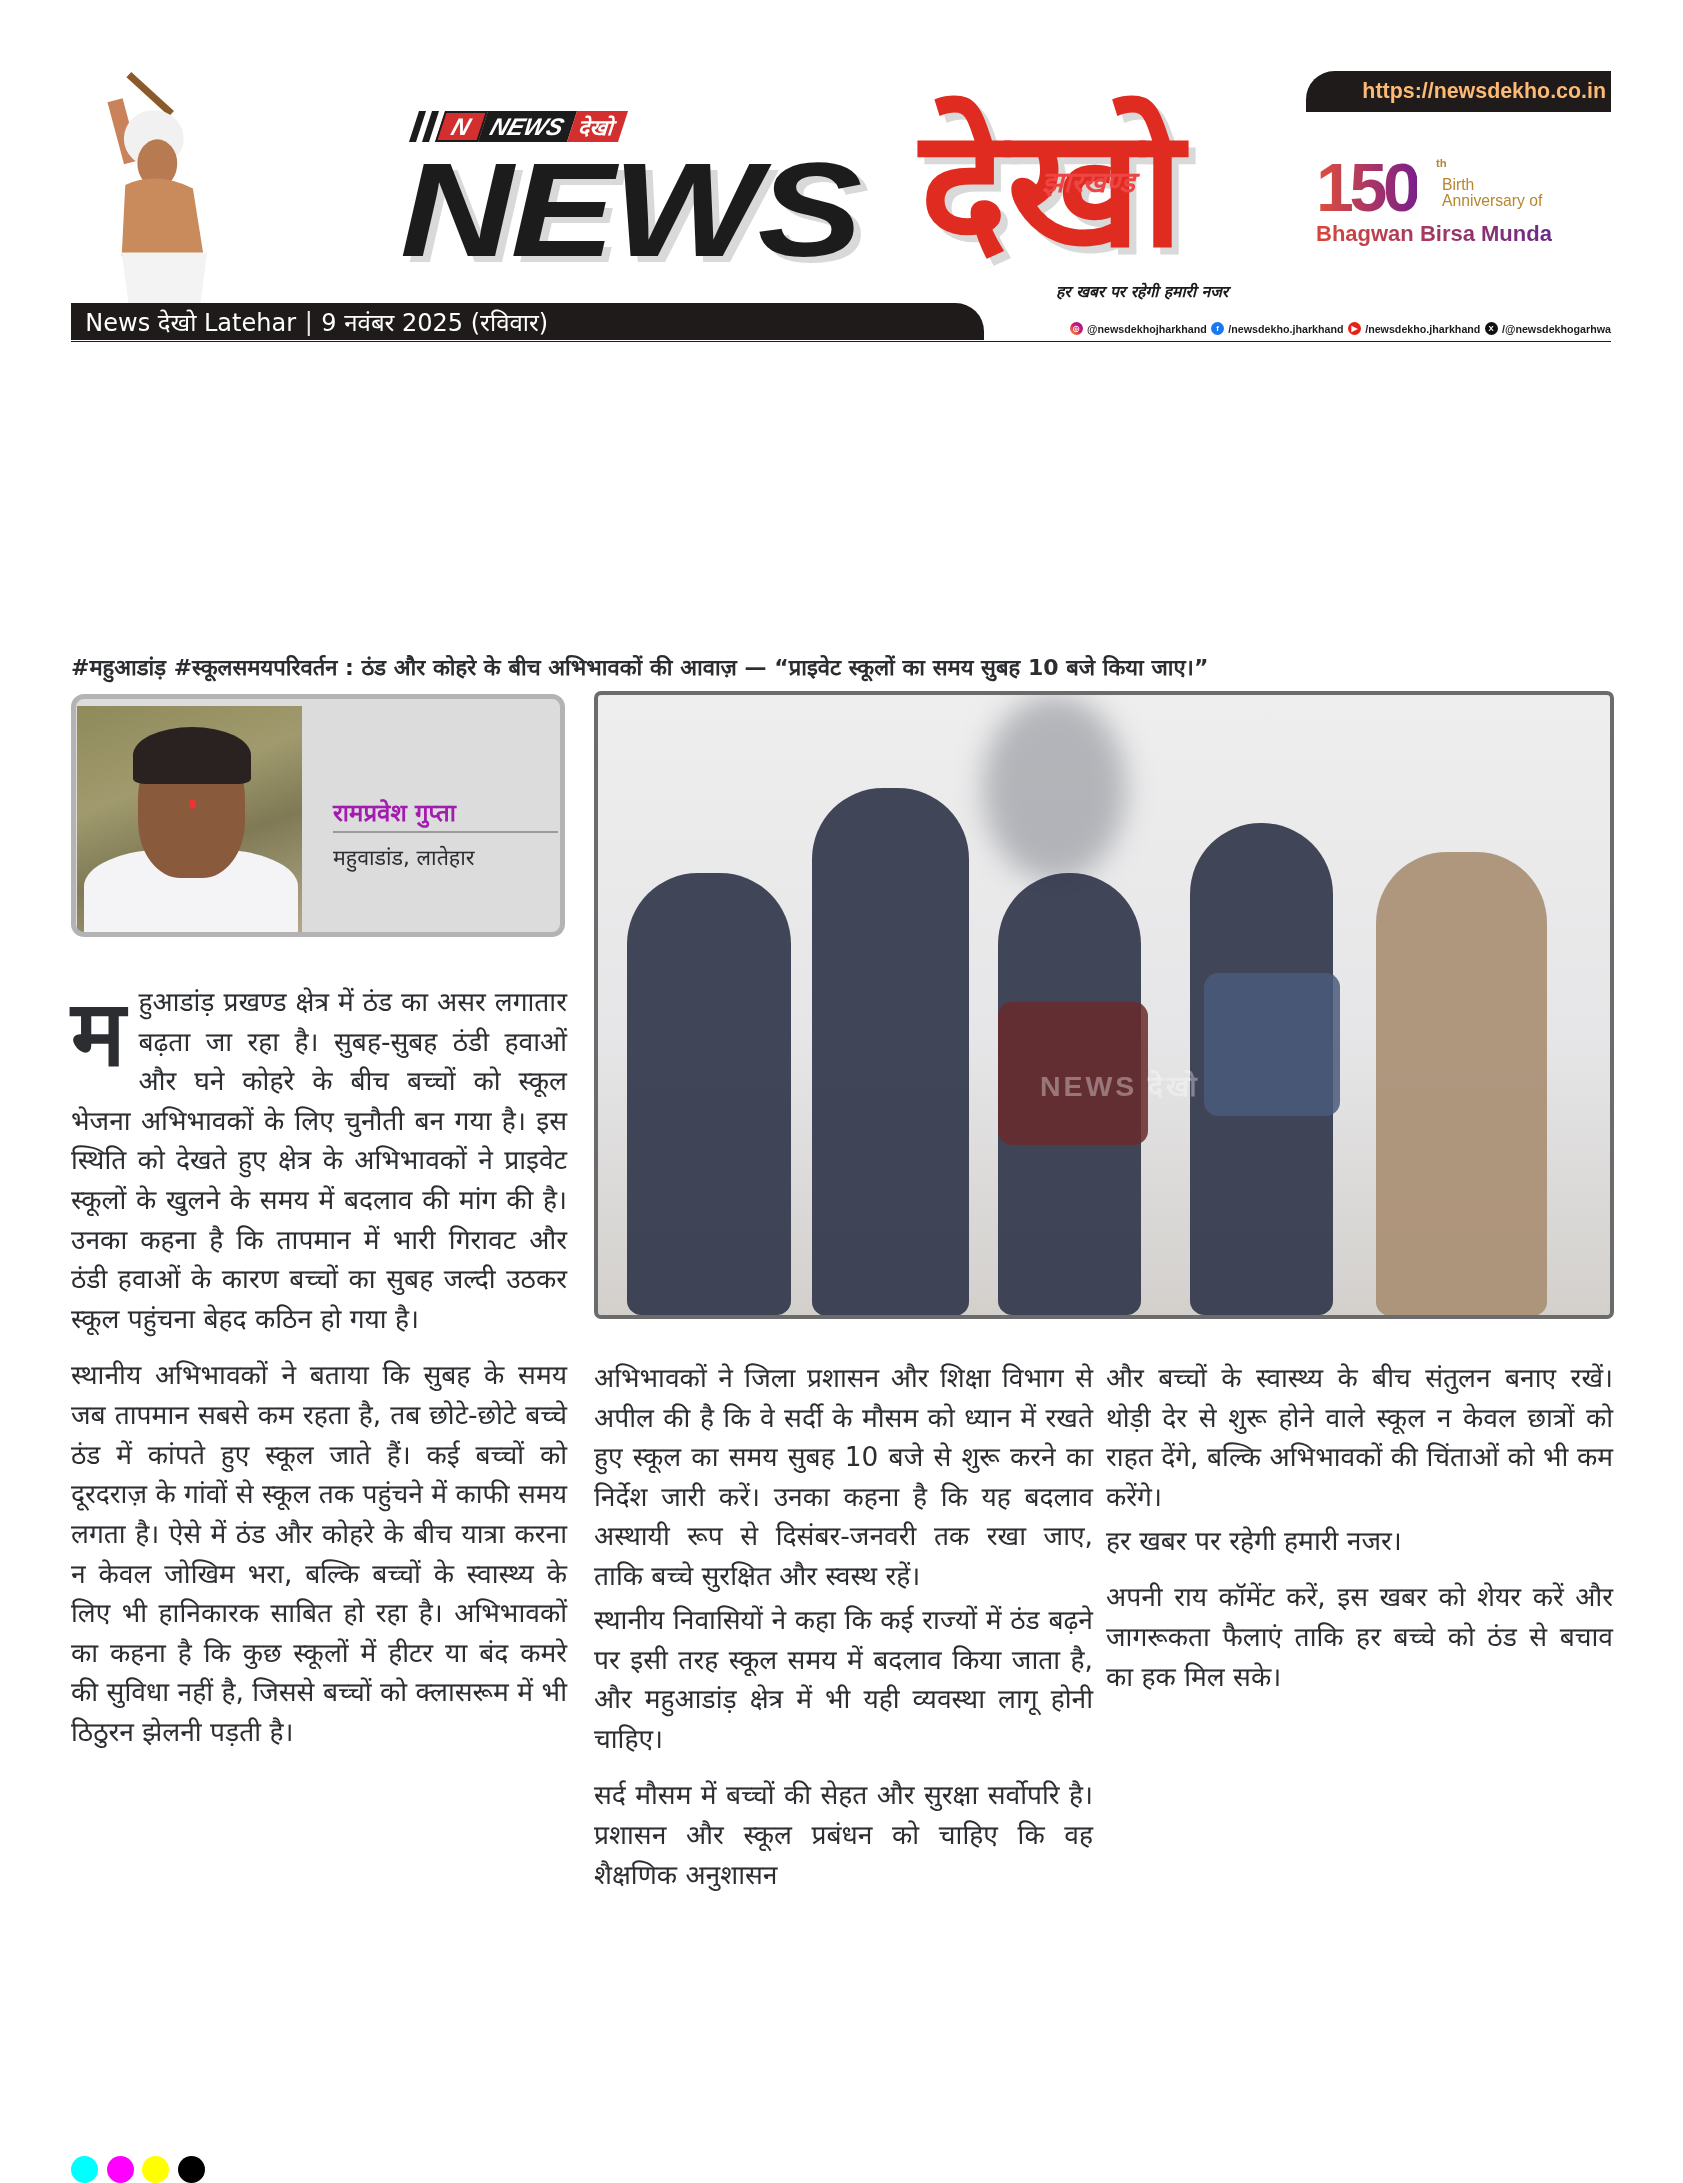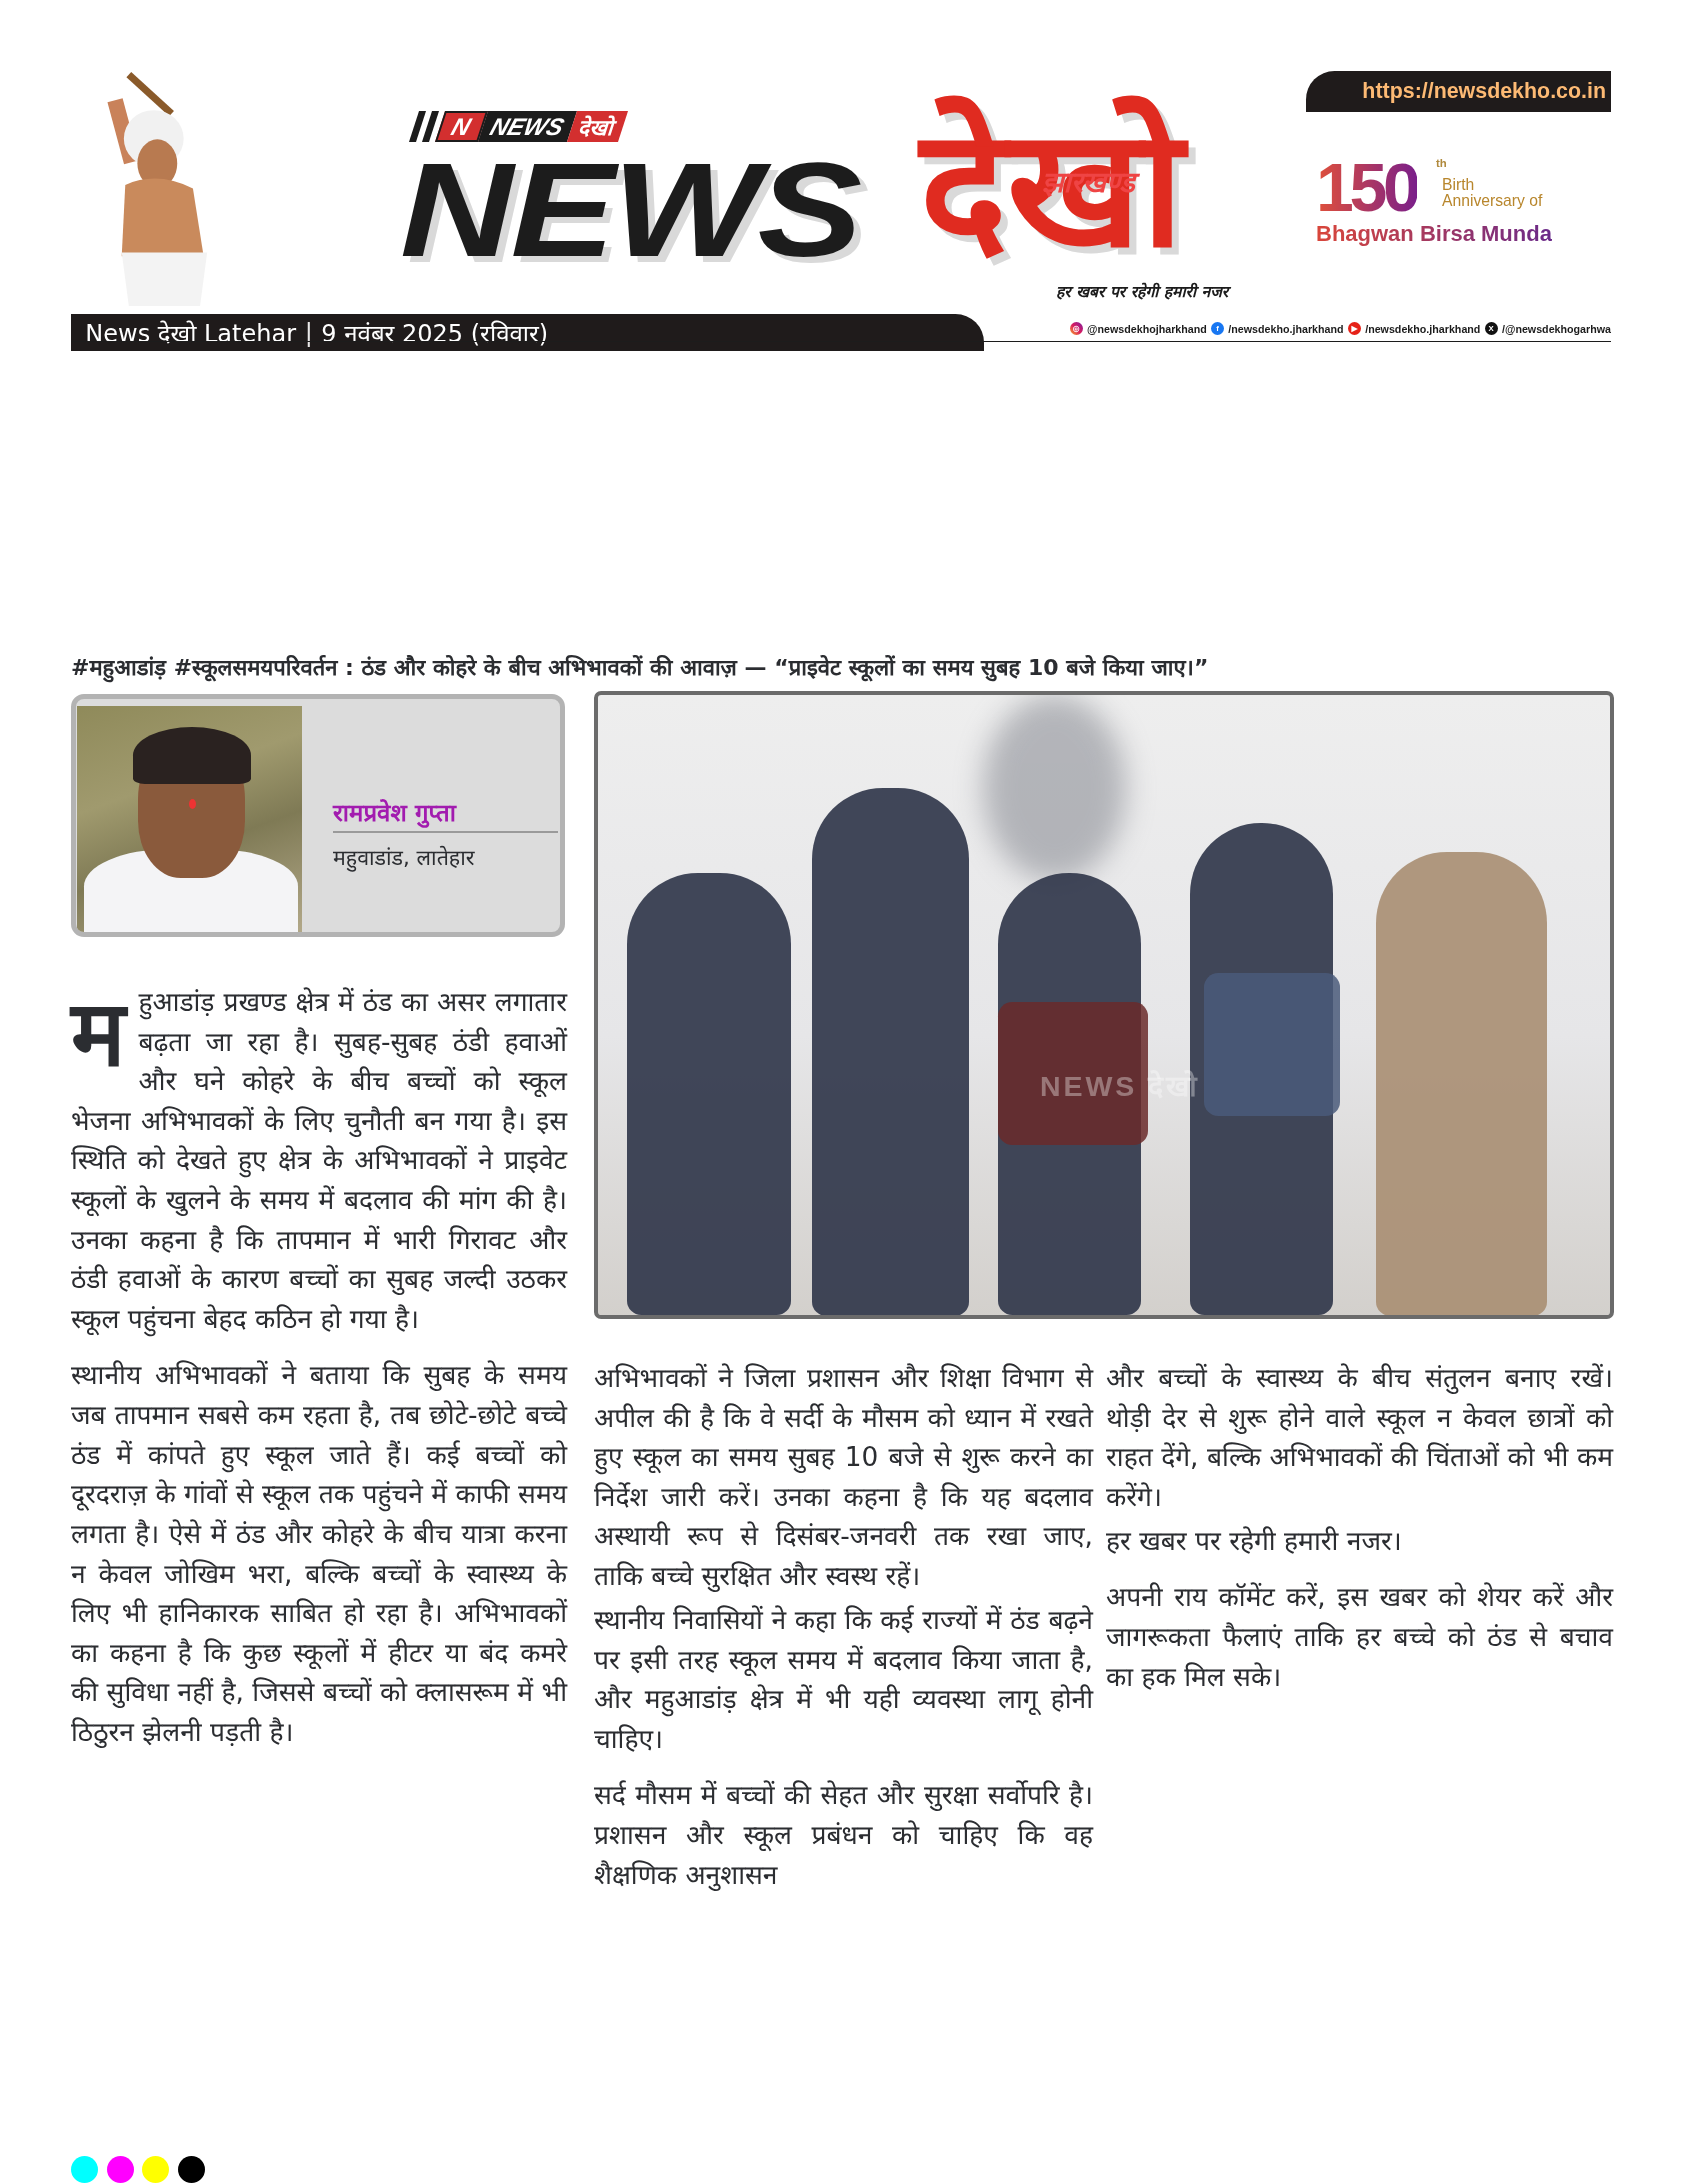--- a/index.html
+++ b/index.html
@@ -21,21 +21,21 @@
   .url-pill { left:1306px; top:71px; width:305px; height:41px; background:#1f1b1b; border-radius:28.5px 0 0 0; color:#fdba74;
               font:bold 21.4px "Liberation Sans", sans-serif; display:flex; align-items:center; justify-content:flex-end; padding-right:5px; box-sizing:border-box; }
   .anniv { left:1316px; top:153px; }
   .anniv .num { font:900 68px/1 "Liberation Sans", sans-serif; letter-spacing:-4.3px;
                 background:linear-gradient(90deg,#e0503a,#7a1f8a); -webkit-background-clip:text; background-clip:text; color:transparent; display:inline-block; }
   .anniv .th { position:absolute; left:120px; top:4.3px; font:bold 11.4px "Liberation Sans", sans-serif; color:#b08a3e; }
   .anniv .birth { position:absolute; left:126px; top:24px; font:15.7px/1.05 "Liberation Sans", sans-serif; color:#b8862c; white-space:nowrap; }
   .anniv .name { position:absolute; left:0; top:68px; font:bold 22px "Liberation Sans", sans-serif; white-space:nowrap;
                  background:linear-gradient(90deg,#d9463a,#6a2a8a); -webkit-background-clip:text; background-clip:text; color:transparent; }
 
-  .dateline { left:71px; top:314px; width:913px; height:37px; background:#1f1b1b; border-radius:0 28.5px 0 0; color:#fff;
+  .dateline { left:71px; top:303px; width:913px; height:37px; background:#1f1b1b; border-radius:0 28.5px 0 0; color:#fff;
               font:24px "DejaVu Sans", sans-serif; display:flex; align-items:center; padding-left:14.3px; box-sizing:border-box; }
   .dateline .sep { margin:0 8.6px; opacity:.9; }
   .socials { left:985px; top:322px; width:626px; display:flex; align-items:center; justify-content:flex-end; gap:4.3px;
              font:bold 10.7px "Liberation Sans", sans-serif; color:#1c1c1c; white-space:nowrap; }
   .socials .ico { width:13px; height:13px; border-radius:50%; display:inline-flex; align-items:center; justify-content:center; color:#fff; font:bold 7.8px "Liberation Sans", sans-serif; }
   .ico-ig { background:linear-gradient(45deg,#f9a825,#d81b60,#7b1fa2); }
   .ico-fb { background:#1877f2; }
   .ico-yt { background:#e62117; }
   .ico-x { background:#111; }
   .rule { left:71px; top:341px; width:1540px; height:1.4px; background:#1c1c1c; }

